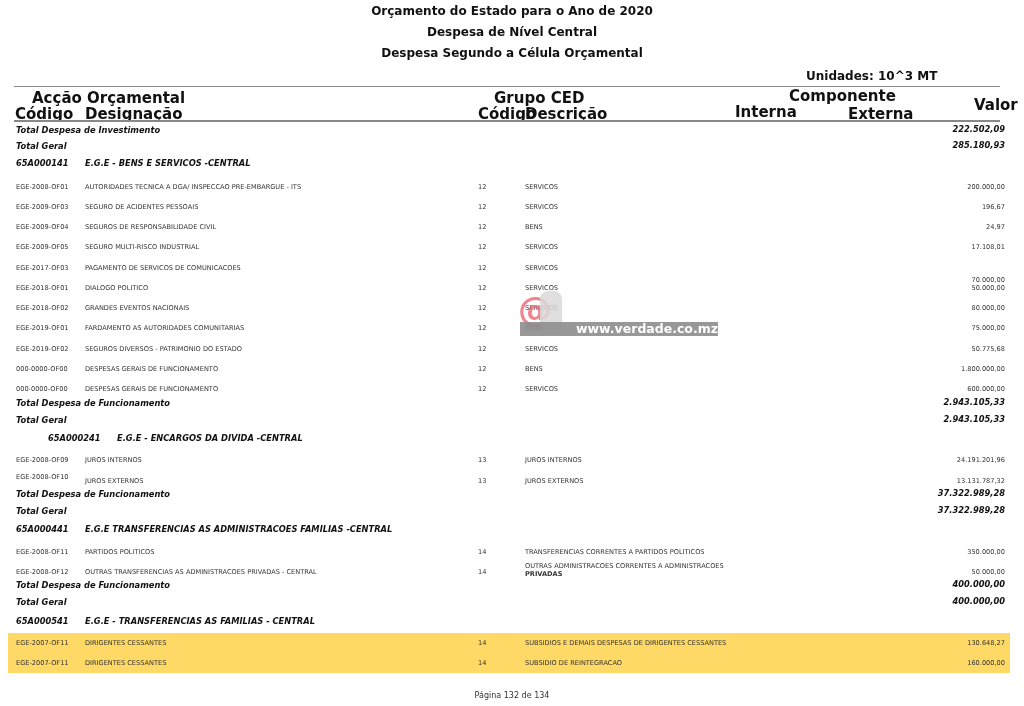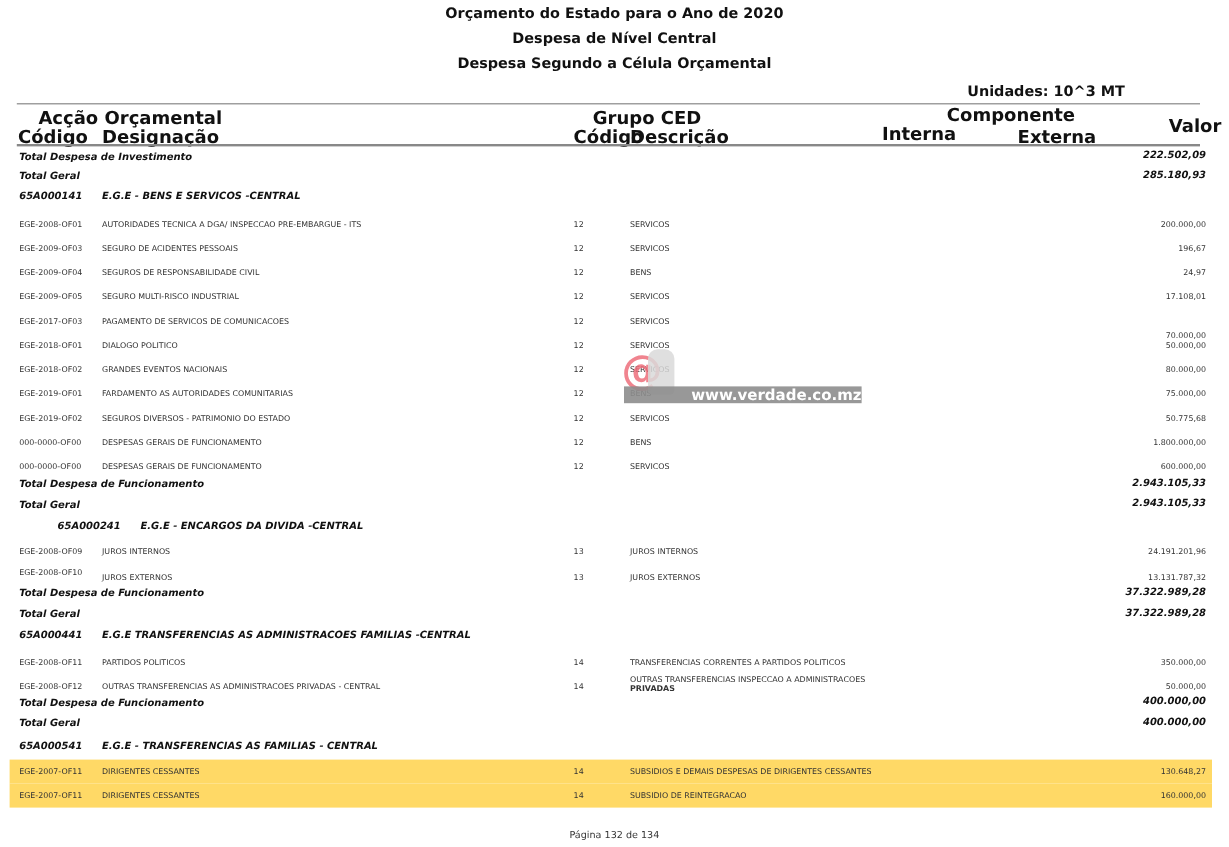--- a/index.html
+++ b/index.html
@@ -215,21 +215,21 @@
       <div class="cell c-code" style="top:6px;">EGE-2008-OF11</div>
       <div class="cell c-desig" style="top:6px;">PARTIDOS POLITICOS</div>
       <div class="cell c-gc" style="top:6px;">14</div>
       <div class="cell c-desc" style="top:6px;">TRANSFERENCIAS CORRENTES A PARTIDOS POLITICOS</div>
       <div class="cell c-val" style="top:6px;">350.000,00</div>
     </div>
     <div class="row" style="top: 562px;">
       <div class="cell c-code" style="top:6px;">EGE-2008-OF12</div>
       <div class="cell c-desig" style="top:6px;">OUTRAS TRANSFERENCIAS AS ADMINISTRACOES PRIVADAS - CENTRAL</div>
       <div class="cell c-gc" style="top:6px;">14</div>
-      <div class="cell c-desc" style="top:0px;">OUTRAS TRANSFERENCIAS INSPECCAO A ADMINISTRACOES</div>
+      <div class="cell c-desc" style="top:0px;">OUTRAS ADMINISTRACOES CORRENTES A ADMINISTRACOES</div>
       <div class="cell c-desc" style="top:8px;font-weight:bold;">PRIVADAS</div>
       <div class="cell c-val" style="top:6px;">50.000,00</div>
     </div>
     <div class="row bold-row" style="top: 580px;">
       <div class="cell c-code total-label" style="top:1px;">Total Despesa de Funcionamento</div>
       <div class="cell c-val total-val" style="top:0px;">400.000,00</div>
     </div>
     <div class="row bold-row" style="top: 597px;">
       <div class="cell c-code total-label" style="top:1px;">Total Geral</div>
       <div class="cell c-val total-val" style="top:0px;">400.000,00</div>

